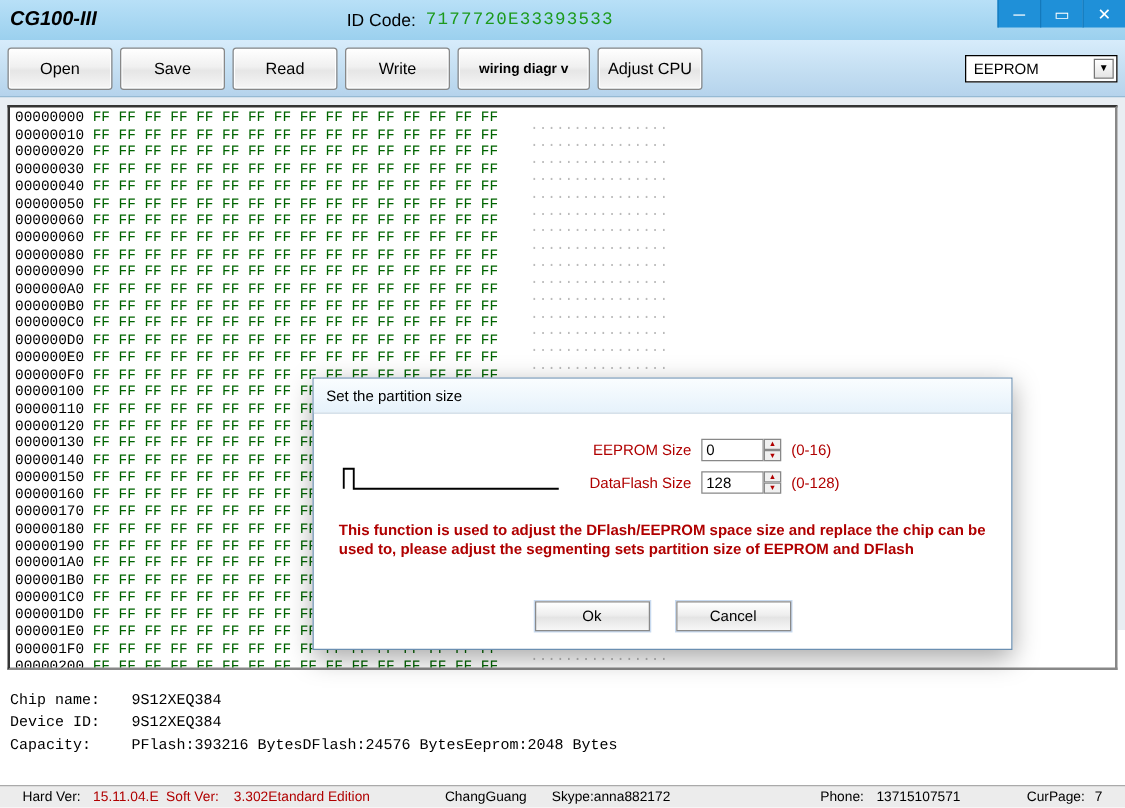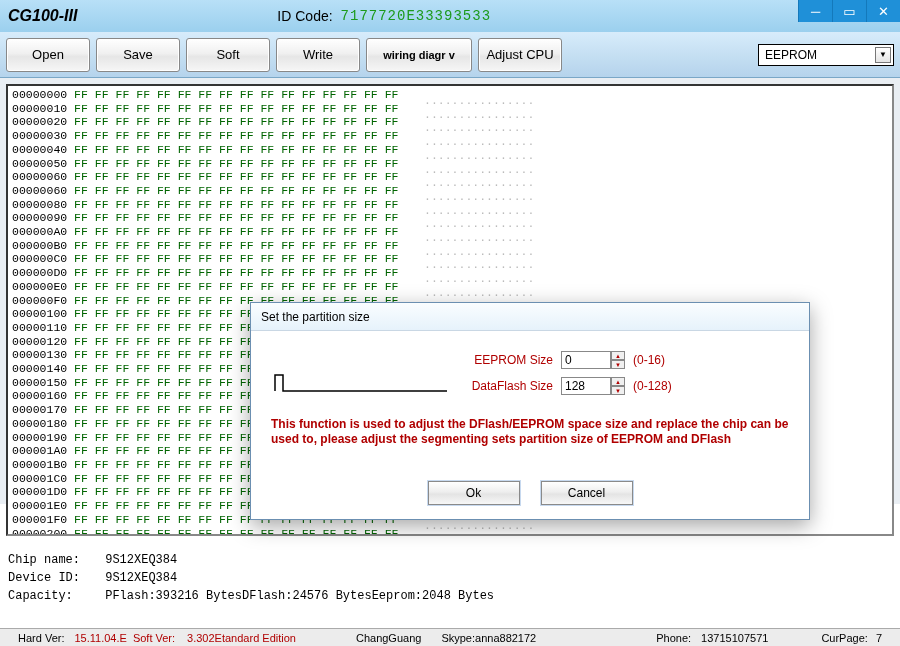--- a/index.html
+++ b/index.html
@@ -34,21 +34,21 @@
     border:1px solid #888; border-radius:3px;
     font-size:13px;
     display:flex; align-items:center; justify-content:center;
     box-shadow: inset 0 0 0 1px #fff;
     color:#000;
     cursor:pointer;
   }
   .tbtn.wide { width: 106px; font-size:11px;font-weight:bold; }
   .toolbar .spacer { flex:1; }
   .combo {
-    width: 136px; height:22px; border:1px solid #000; background:#fff;
+    width: 122px; height:22px; border:1px solid #000; background:#fff;
     display:flex; align-items:center; justify-content:space-between;
     padding:0 2px 0 6px; font-size:12px;
   }
   .combo .arrow { width:16px; height:16px; border:1px solid #777; background:linear-gradient(#fff,#e4e4e4); display:flex; align-items:center; justify-content:center; font-size:8px; }
   .retbtn {
     width: 74px; height: 34px; margin-left:14px;
     background: linear-gradient(to bottom,#eef6fd,#cfe6f7);
     border:1px solid #6f9ec2; font-size:14px;
     display:flex; align-items:center; justify-content:center;
     cursor:pointer;
@@ -123,21 +123,21 @@
   <div class="winbtns">
     <div class="winbtn">─</div>
     <div class="winbtn">▭</div>
     <div class="winbtn close">✕</div>
   </div>
 </div>
 
 <div class="toolbar">
   <div class="tbtn">Open</div>
   <div class="tbtn">Save</div>
-  <div class="tbtn">Soft</div>
+  <div class="tbtn">Read</div>
   <div class="tbtn">Write</div>
   <div class="tbtn wide">wiring diagr v</div>
   <div class="tbtn">Adjust CPU</div>
   <div class="spacer"></div>
   <div class="combo">
     <span>EEPROM</span>
     <span class="arrow">▼</span>
   </div>
 </div>
 

